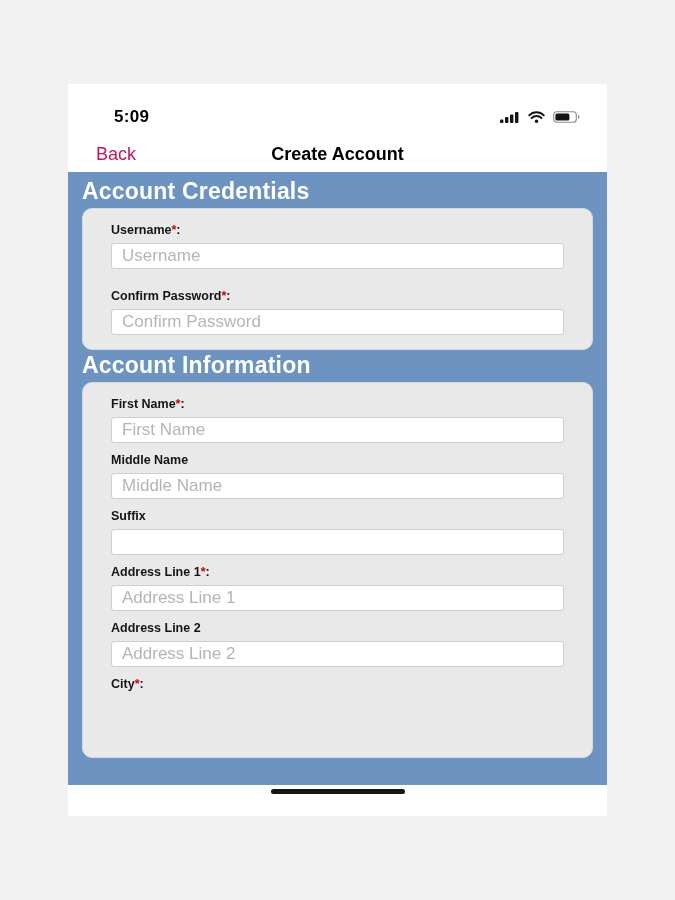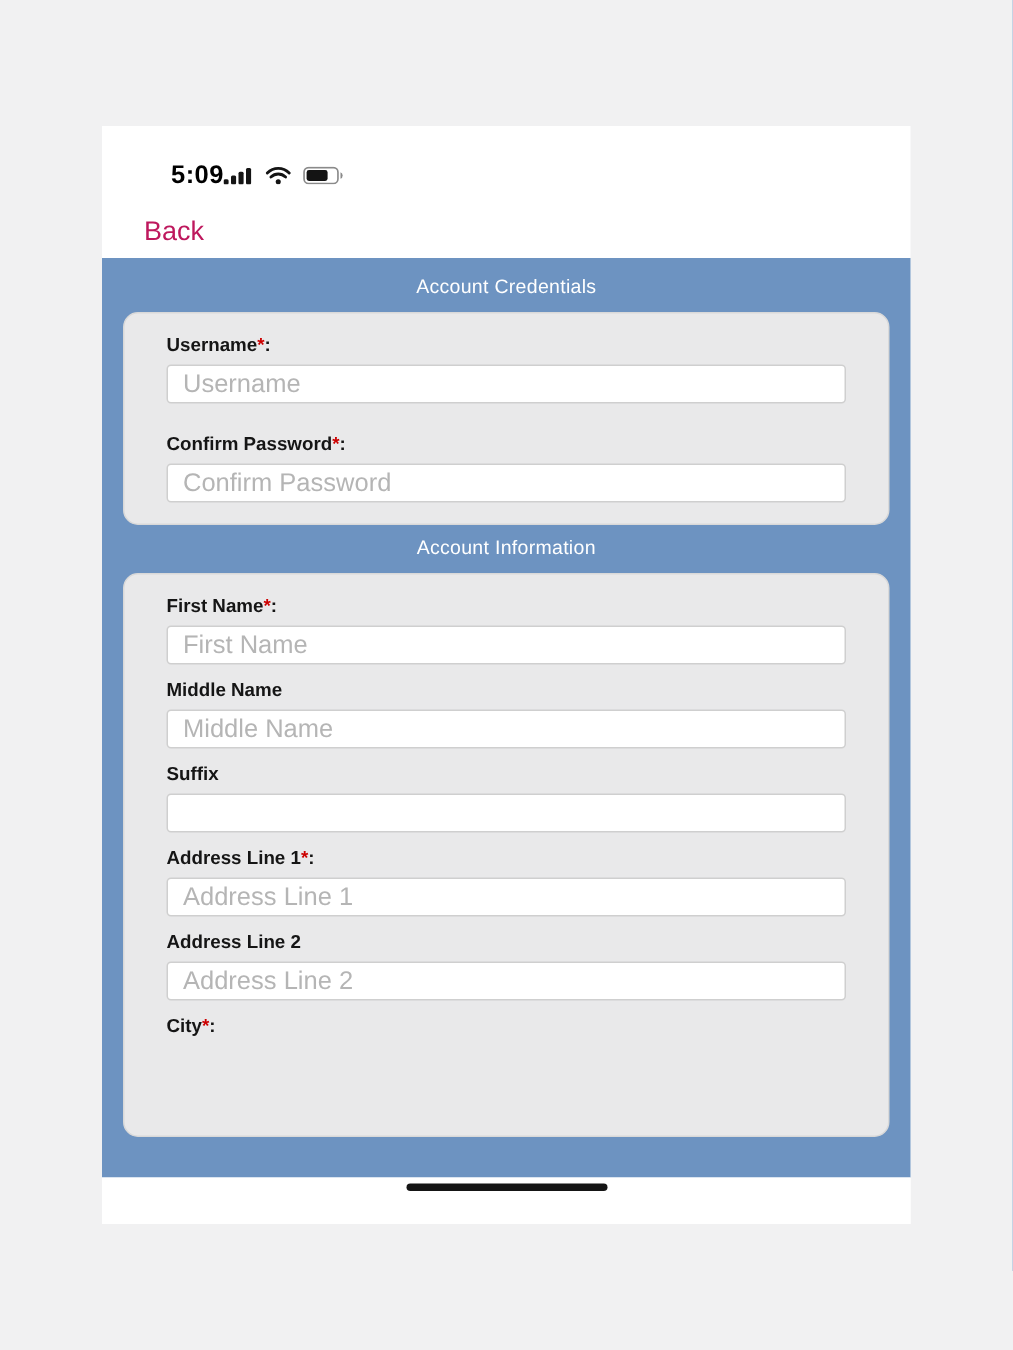--- a/index.html
+++ b/index.html
@@ -2,33 +2,33 @@
 <html style="--blue: #6d93c1; --card-bg: #e9e9ea; --required-red: #cc0000;"><head>
 <meta charset="utf-8">
 <style>
   * { margin:0; padding:0; box-sizing:border-box; }
   body { width:675px; height:900px; font-family:"Liberation Sans", sans-serif; }
   .canvas { position:relative; width:675px; height:900px; background:#f1f1f2; overflow:hidden; }
   .phone { position:absolute; left:68px; top:84px; width:539px; height:732px; background:#ffffff;
            display:flex; flex-direction:column; }
 
   
-  .status-bar { height:52px; display:flex; align-items:center; 
+  .status-bar { height:52px; display:flex; align-items:center; justify-content:space-between;
                 padding:14px 27px 0 46px; }
   .time { font-size:17px; font-weight:700; color:#000; letter-spacing:.3px; }
   .status-icons { display:flex; align-items:center; gap:8px; }
 
   
   .nav-bar { height:36px; position:relative; display:flex; align-items:center; }
   .back-button { position:absolute; left:28px; font-size:18px; font-weight:500; color:#be185d; cursor:pointer; }
   .nav-title { width:100%; text-align:center; font-size:18px; font-weight:600; color:#000; }
 
   
   .form-scroll { flex:1; background:var(--blue,#6d93c1); overflow:hidden; padding:8px 14px 0; }
-  .section-title { text-align:center; color:#fff; font-size:13px; font-weight:400;
+  .section-title { text-align:left; color:#fff; font-size:23px; font-weight:700;
                    line-height:22px; letter-spacing:.2px; }
   .card { background:var(--card-bg,#e9e9ea); border:1px solid #d9d9d9; border-radius:10px;
           margin:6px 0 0; padding:14px 28px; }
   .card-info { padding-bottom:60px; }
 
   .field { margin-bottom:20px; }
   .card-info .field { margin-bottom:10px; }
   .field:last-child { margin-bottom:0; }
   .field-label { display:block; height:15px; line-height:15px; margin-bottom:5px;
                  font-size:12.5px; font-weight:700; color:#151515; }
@@ -65,20 +65,21 @@
         <svg width="27" height="12" viewBox="0 0 27 12">
           <rect x="0.7" y="0.7" width="22.6" height="10.6" rx="3" fill="none" stroke="#8a8a8a" stroke-width="1.1"></rect>
           <rect x="2.4" y="2.4" width="14" height="7.2" rx="1.6" fill="#141414"></rect>
           <path d="M25 3.8 a2.4 2.4 0 0 1 0 4.4 z" fill="#8a8a8a"></path>
         </svg>
       </span>
     </div>
 
     <div class="nav-bar">
       <span class="back-button">Back</span>
+      <span class="nav-title">Create Account</span>
     </div>
 
     <div class="form-scroll">
 
       <div class="section-title">Account Credentials</div>
 
       <div class="card">
         <div class="field">
           <label class="field-label"><span>Username</span><span class="req">*</span><span>:</span></label>
           <input type="text" class="field-input" placeholder="Username" style="">

